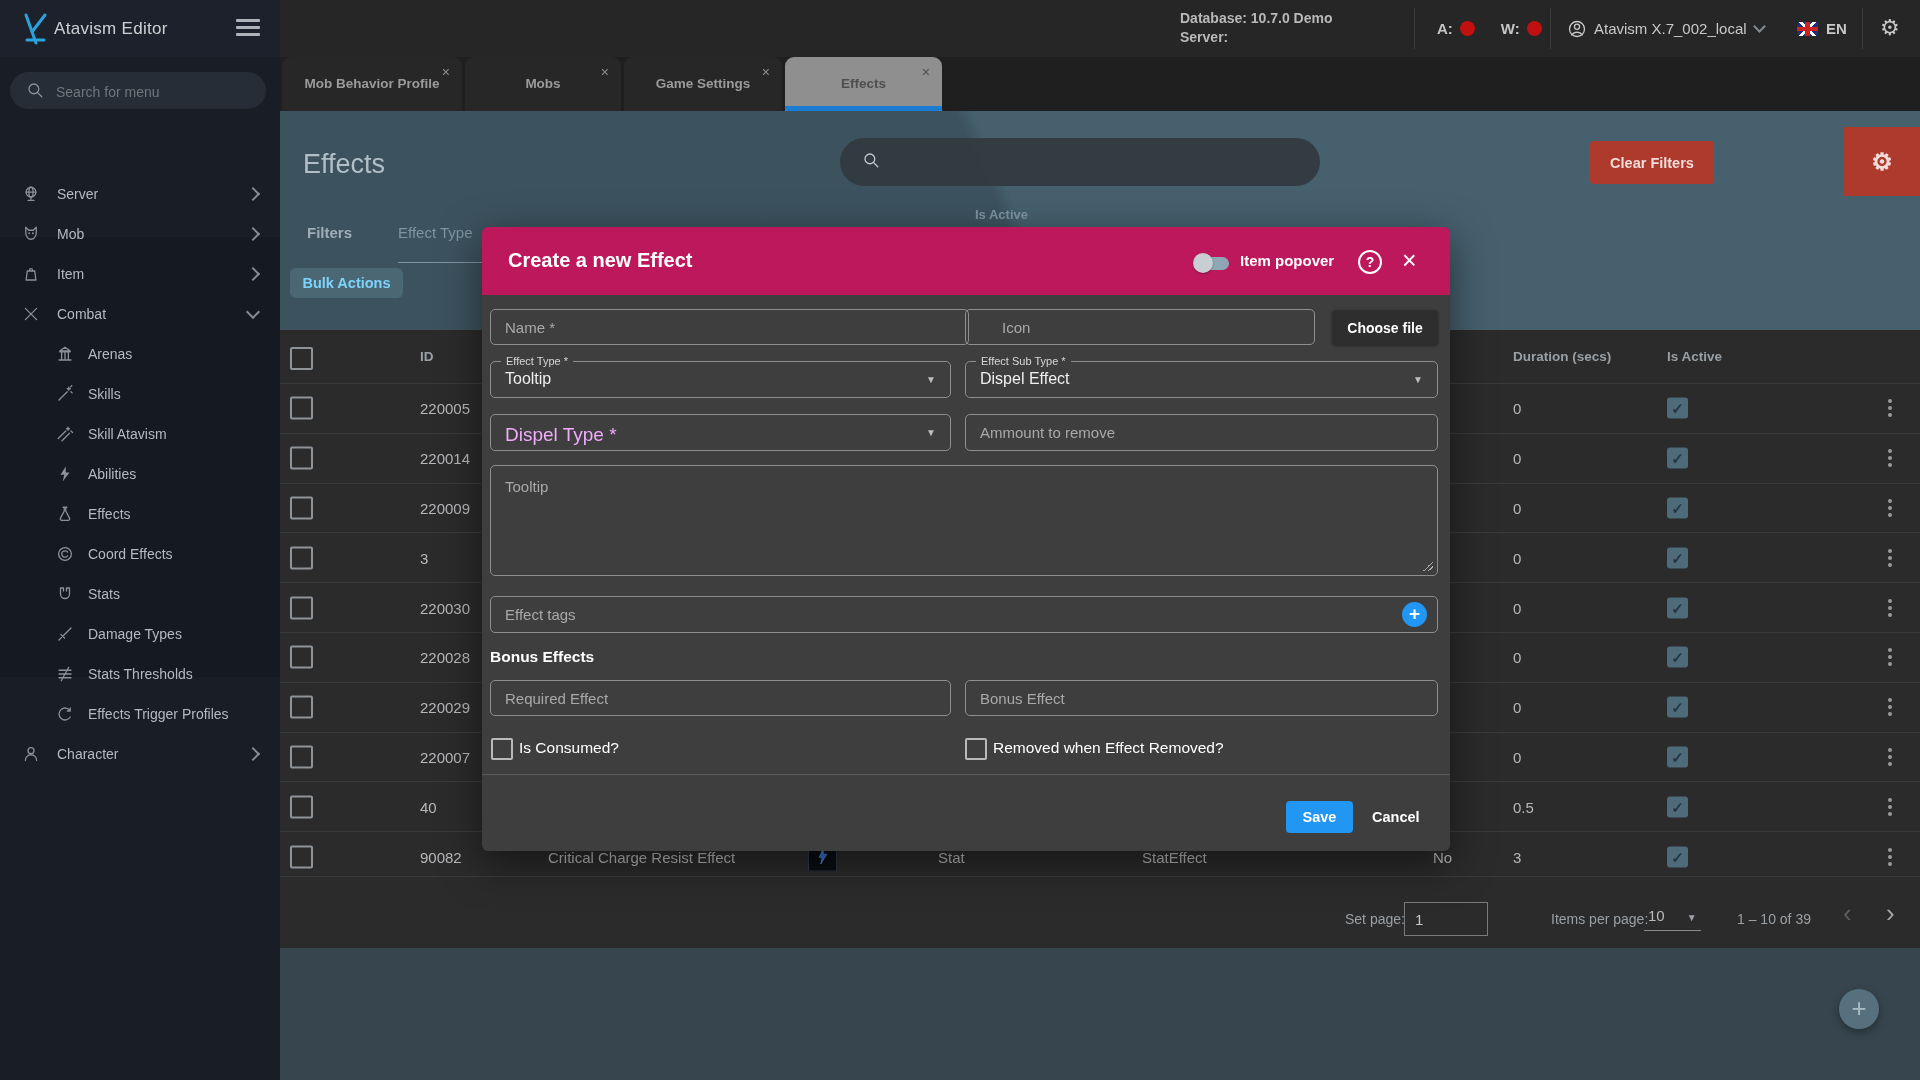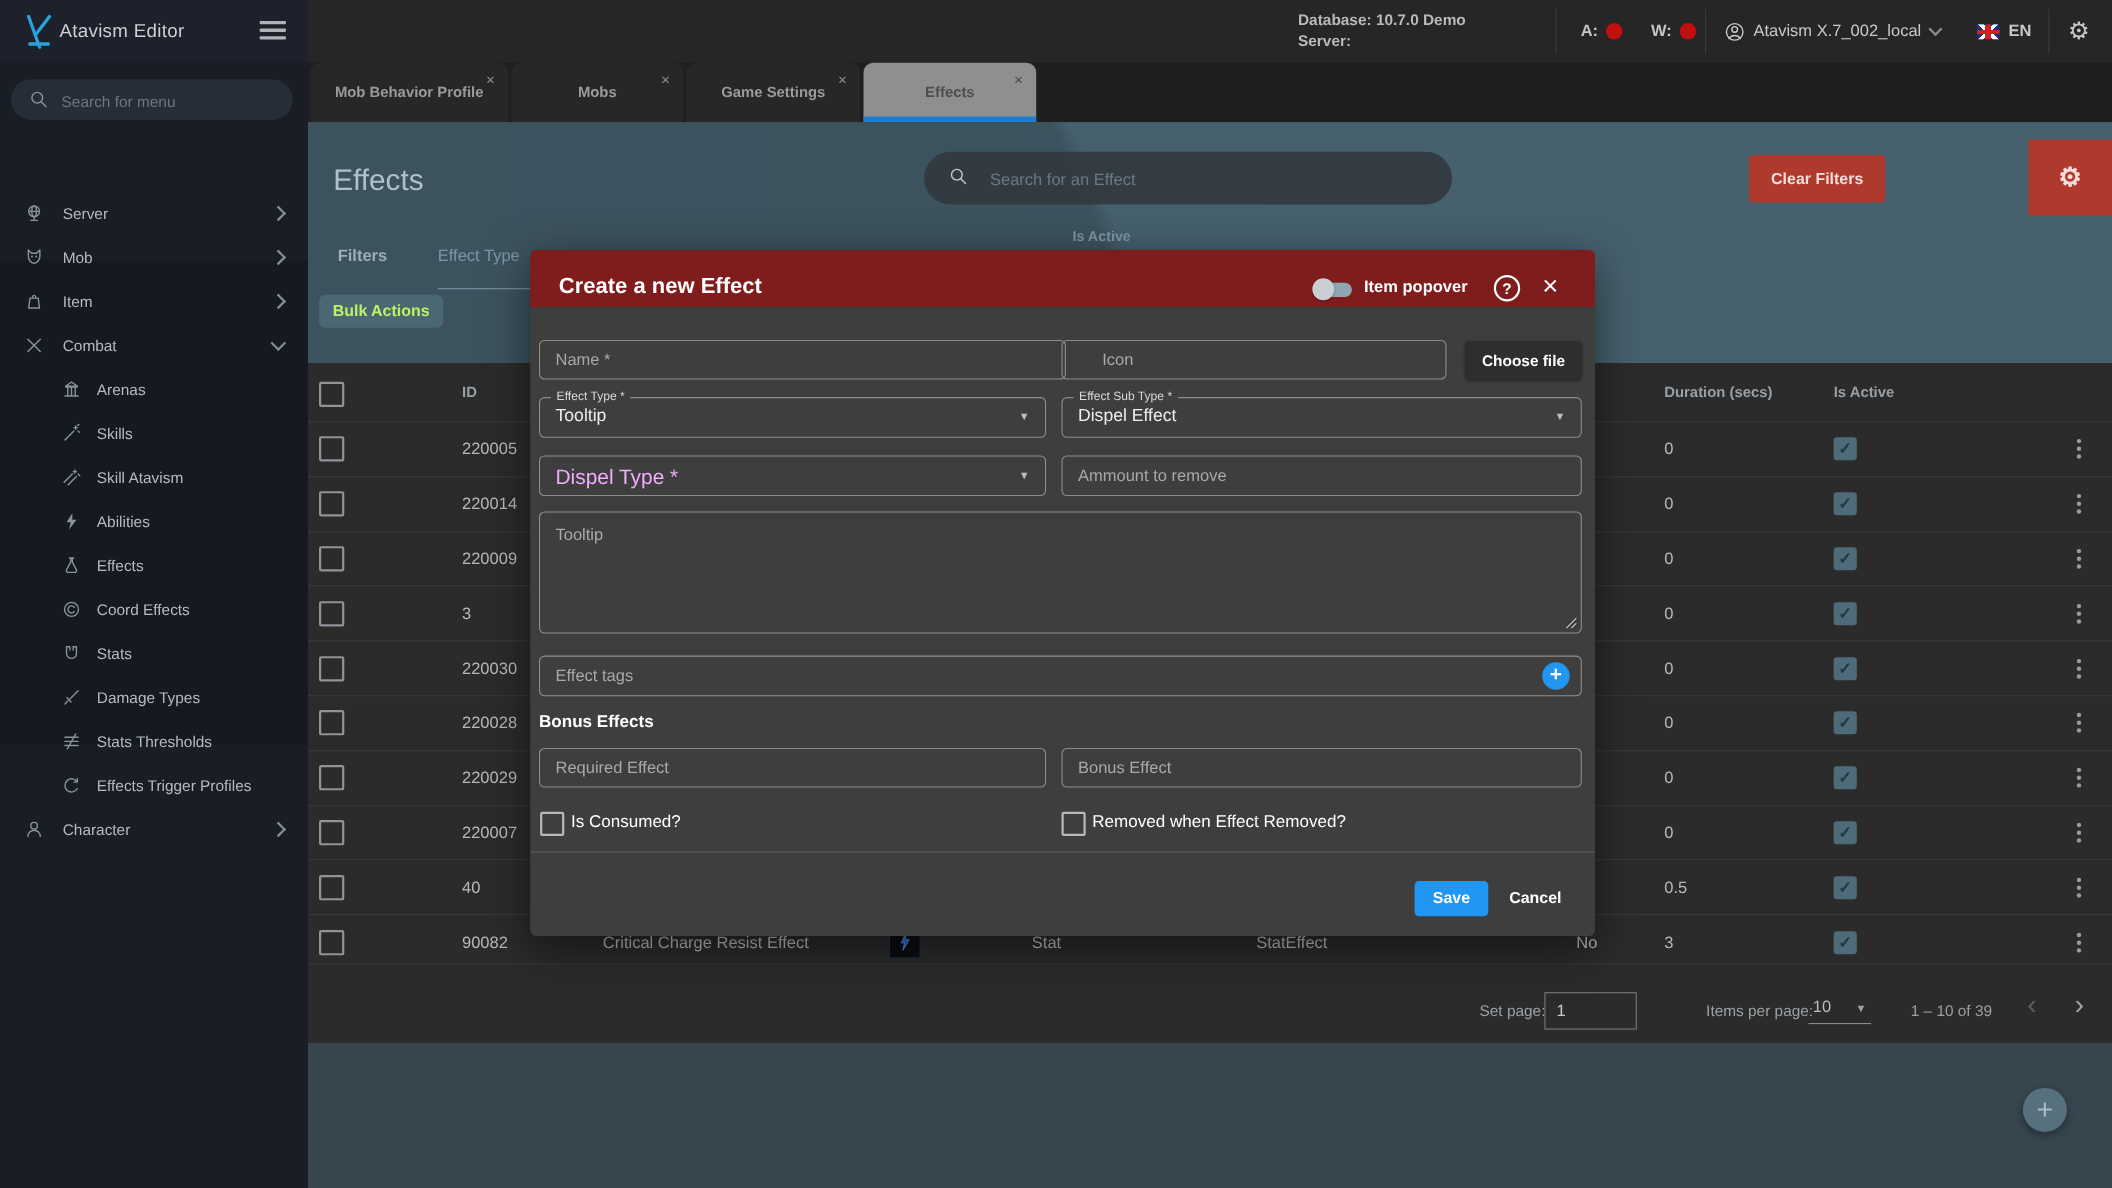--- a/index.html
+++ b/index.html
@@ -65,21 +65,21 @@
   .fx-search input{position:absolute;left:58px;top:0;width:400px;height:48px;background:transparent;border:none;outline:none;
     color:#aab3b9;font-size:15px;font-family:"Liberation Sans",sans-serif;}
   .fx-search input::placeholder{color:#6e7c84;}
   .btn-red{background:#ad3a2c;color:#f2ddda;font-size:14.5px;font-weight:bold;border:none;border-radius:4px;cursor:pointer;
     font-family:"Liberation Sans",sans-serif;}
   .filters-lbl{left:27px;top:113px;font-size:15px;color:#9fadb6;font-weight:bold;}
   .ftype-lbl{left:118px;top:113px;font-size:15px;color:#7e95a2;}
   .ftype-line{left:118px;top:151px;width:86px;height:1px;background:#7e95a2;}
   .isactive-lbl{left:695px;top:96px;font-size:13px;color:#7e95a2;font-weight:bold;}
   .bulk-btn{left:10px;top:157px;width:113px;height:30px;background:#4c6774;border-radius:6px;border:none;
-    color:#bef264;font-size:14.5px;font-weight:bold;cursor:default;font-family:"Liberation Sans",sans-serif;}
+    color:#7dd3fc;font-size:14.5px;font-weight:bold;cursor:default;font-family:"Liberation Sans",sans-serif;}
 
   
   .card{left:280px;top:330px;width:1640px;height:618px;background:#2b2b2c;}
   .thead{left:0;top:0;width:1640px;height:53px;color:#98a0a5;font-size:13.5px;font-weight:bold;}
   .cb{width:19px;height:19px;border:2px solid #8f9498;border-radius:2px;background:transparent;cursor:pointer;}
   .rows{left:0;top:53px;width:1640px;}
   .trow{position:relative;width:1640px;height:48.8px;border-top:1px solid #3a3b3c;color:#b7b8ba;font-size:15px;}
   .trow .a{top:50%;transform:translateY(-50%);}
   .check-on{width:21px;height:21px;background:#4d6b79;border-radius:3px;color:#243642;font-size:15px;font-weight:bold;
     text-align:center;line-height:21px;cursor:pointer;}
@@ -94,21 +94,21 @@
   .per-page{border-bottom:1px solid #8a8a8a;padding:0 4px 6px 4px;cursor:pointer;color:#b9babc;font-size:15px;}
   .pg-chev{font-size:26px;cursor:pointer;}
 
   .bottomband{left:280px;top:948px;width:1640px;height:132px;background:#37454e;}
   .fab{left:1839px;top:989px;width:40px;height:40px;border-radius:50%;background:#56707e;color:#a9bcc6;
     font-size:26px;text-align:center;line-height:38px;cursor:pointer;box-shadow:0 3px 8px rgba(0,0,0,.35);}
 
   
   .modal{left:482px;top:227px;width:968px;height:624px;border-radius:6px;overflow:hidden;
     box-shadow:0 12px 40px rgba(0,0,0,.5);background:#3e3e3e;}
-  .modal-head{left:0;top:0;width:968px;height:52px;background:#7f1d1d;}
+  .modal-head{left:0;top:0;width:968px;height:68px;background:#be185d;}
   .modal-title{left:26px;top:22px;font-size:20px;font-weight:bold;color:#fff;}
   .toggle{left:711px;top:26px;width:38px;height:20px;cursor:pointer;}
   .toggle .track{position:absolute;left:2px;top:4px;width:34px;height:13px;border-radius:7px;background:#8fa7b4;}
   .toggle .knob{position:absolute;left:0;top:0;width:20px;height:20px;border-radius:50%;background:#c9ced2;box-shadow:0 1px 2px rgba(0,0,0,.3);}
   .show-pop{left:758px;top:25px;font-size:15px;font-weight:bold;color:#fff;}
   .help-ic{left:876px;top:23px;width:20px;height:20px;border:2px solid #fff;border-radius:50%;color:#fff;
     font-size:14px;font-weight:bold;text-align:center;line-height:20px;cursor:pointer;}
   .close-ic{left:920px;top:18px;font-size:25px;color:#fff;cursor:pointer;line-height:30px;}
 
   .fld{background:transparent;border:1px solid #8e8e8e;border-radius:5px;color:#efefef;
@@ -320,21 +320,20 @@
     </div>
   </div>
 
   <div class="a band">
     <div class="a page-title">Effects</div>
     <div class="a fx-search">
       <svg class="ic a" style="left:22px;top:13px;stroke:#cfd6da" width="21" height="21" viewBox="0 0 24 24">
         <circle cx="10.5" cy="10.5" r="6.5"></circle>
           <line x1="15.5" y1="15.5" x2="21" y2="21"></line>
       </svg>
-      <input placeholder="Search for an Effect" style="">
     </div>
     <button class="a btn-red" style="left:1310px;top:30px;width:124px;height:43px">Clear Filters</button>
     <div class="a btn-red flex" style="left:1564px;top:16px;width:76px;height:69px;justify-content:center;border-radius:0">
       <span class="gear-glyph" style="color:#f2ddda;font-size:24px">⚙</span>
     </div>
     <div class="a filters-lbl">Filters</div>
     <div class="a ftype-lbl">Effect Type</div>
     <div class="a ftype-line"></div>
     <div class="a isactive-lbl">Is Active</div>
     <button class="a bulk-btn">Bulk Actions</button>

